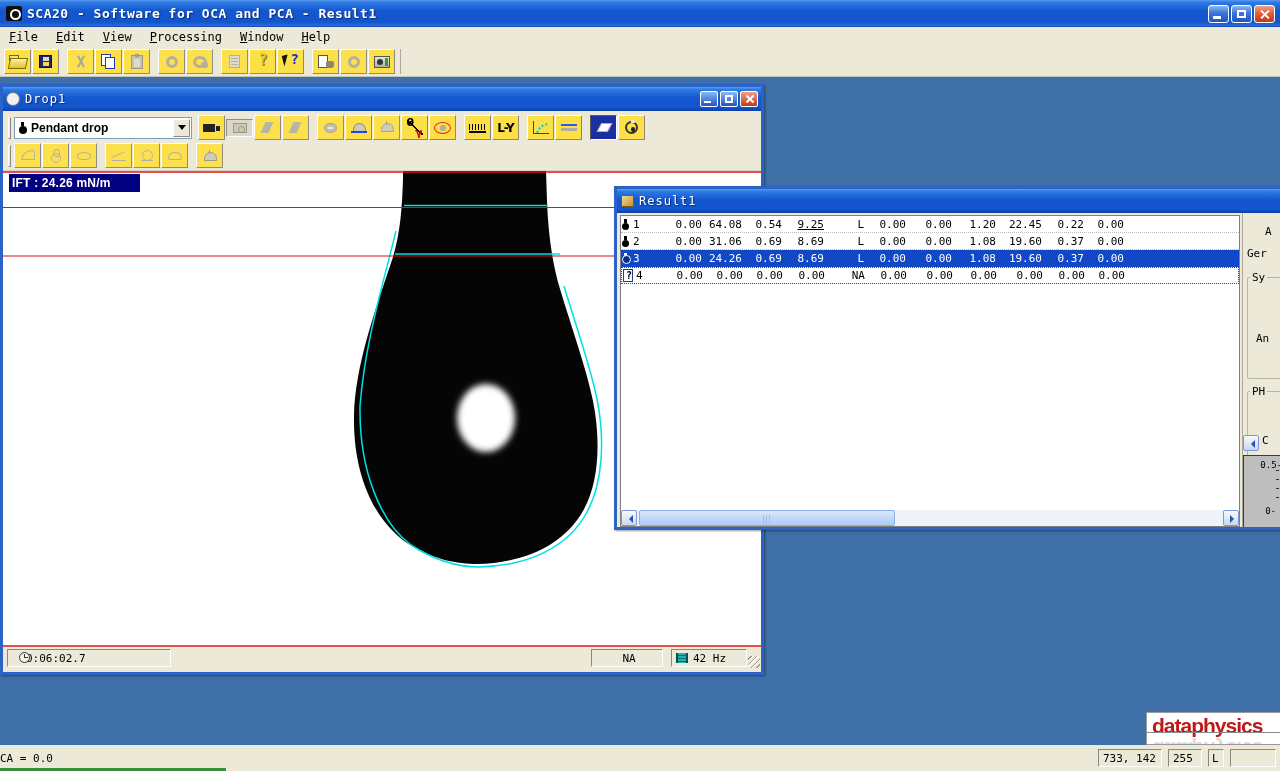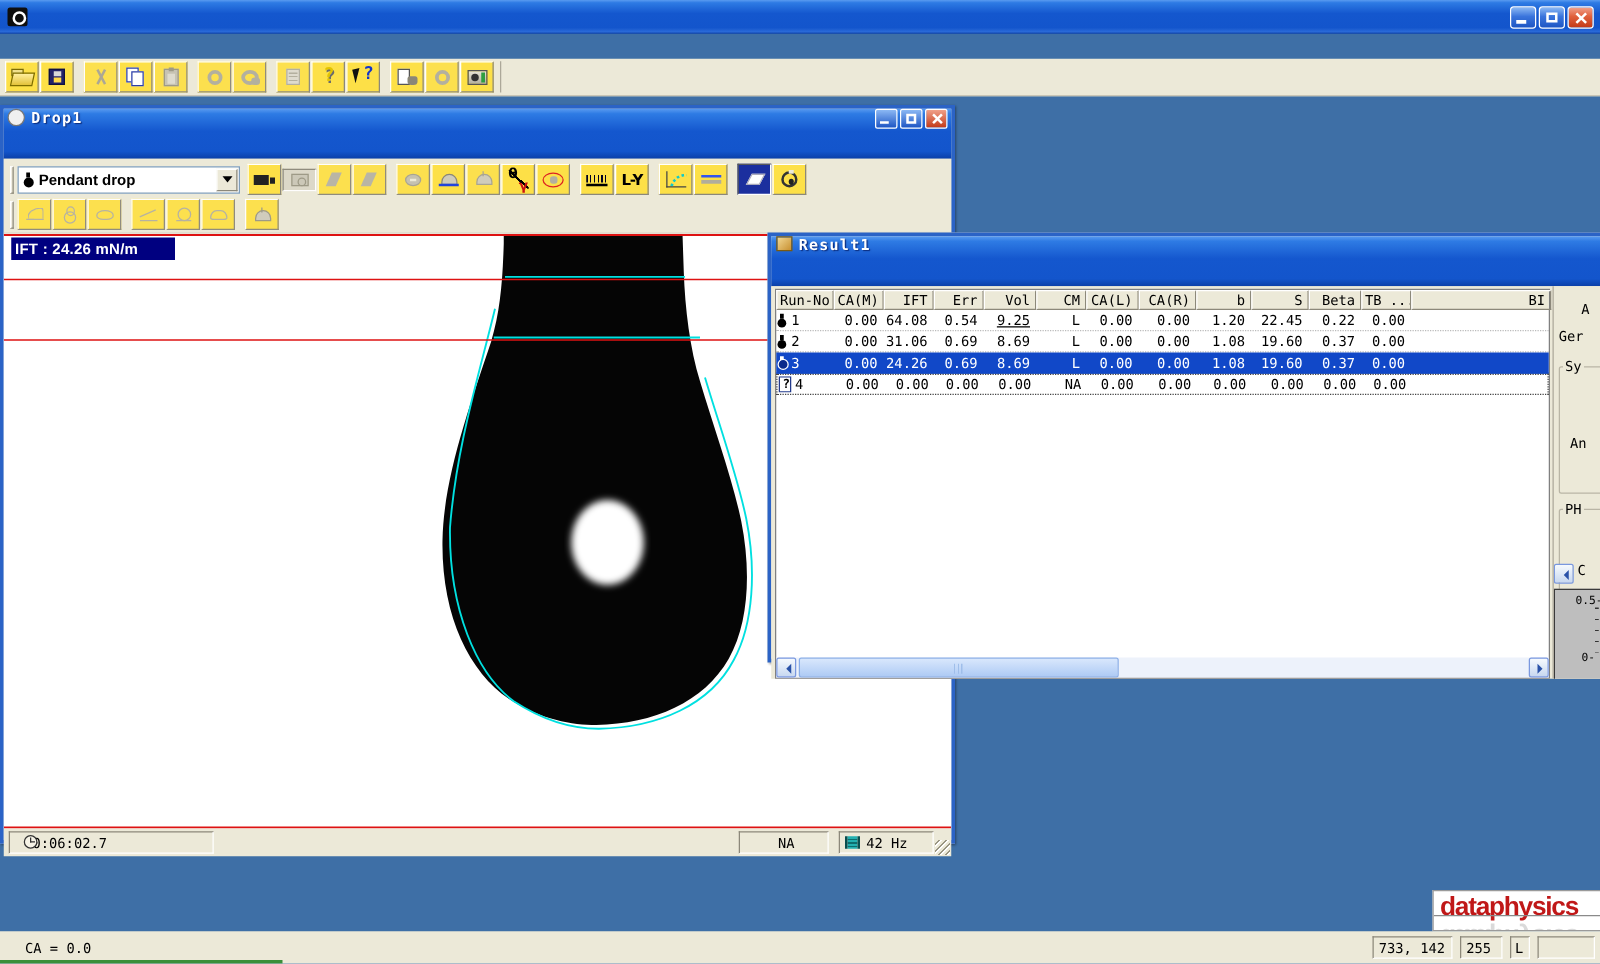--- a/index.html
+++ b/index.html
@@ -134,21 +134,21 @@
 
 .ic-clock{width:11px;height:11px;border:1px solid #333;border-radius:50%;background:#f6f3e6}
 .ic-clock::before{content:"";position:absolute;left:4px;top:1px;width:1px;height:4px;background:#333}
 .ic-clock::after{content:"";position:absolute;left:4px;top:4px;width:4px;height:1px;background:#333}
 .ic-info{font:bold 12px "DejaVu Serif",serif;color:#caa002}
 .ic-film{width:12px;height:10px;border-left:2px solid #0a4f4f;border-right:2px solid #0a4f4f;
  background:repeating-linear-gradient(180deg,#23b0b0 0 2px,#0e6e6e 2px 3px)}
 
 
 .childwin{position:absolute;background:#ECE9D8;border:3px solid #2B63C6;box-shadow:1px 1px 2px rgba(0,0,0,.4)}
-.child-titlebar{height:40px;display:flex;align-items:flex-start;color:#fff;font-weight:bold;font-size:12px;
+.child-titlebar{height:24px;display:flex;align-items:center;color:#fff;font-weight:normal;font-size:12px;
  background:linear-gradient(180deg,#5A9BF0 0%,#2E7BE4 10%,#1457CE 45%,#1355CC 85%,#0B3FA8 100%)}
 .child-titlebar .t{letter-spacing:1px;text-shadow:1px 1px 1px #0a2a7a}
 .cbtn{width:18px;height:16px;border:1px solid #fff;border-radius:2px;position:relative;background:linear-gradient(180deg,#8BB8F4,#1E56C4)}
 .cbtn.close{background:linear-gradient(180deg,#F0A089,#C33A18)}
 .cbtn .g-min{position:absolute;left:3px;bottom:3px;width:7px;height:2px;background:#fff}
 .cbtn .g-max{position:absolute;left:4px;top:3px;width:8px;height:8px;border:2px solid #fff}
 .cbtn .g-x1,.cbtn .g-x2{position:absolute;left:8px;top:2px;width:2px;height:10px;background:#fff}
 
 
 #drop1{left:0;top:84px;width:764px;height:591px}
@@ -210,50 +210,59 @@
 .r1-side .lblC{position:absolute;left:14px;top:36px}
 .mini-scroll{position:absolute;left:0;top:222px;width:40px;height:16px;display:flex}
 .mini-chart{position:absolute;left:0;top:242px;width:172px;height:76px;background:#BEBEBE;border:1px solid #3a3a3a;font-size:9px}
 .mini-chart .tick0{position:absolute;right:132px;top:4px}
 .mini-chart .tick1{position:absolute;right:138px;top:50px}
 .mini-chart .dashes{position:absolute;left:32px;top:14px;width:3px;height:36px;
  background:repeating-linear-gradient(180deg,#333 0 1px,transparent 1px 9px)}
 
 
 .main-statusbar{position:absolute;left:0;top:745px;width:1280px;height:26px;background:#ECE9D8;display:flex;align-items:center;font-size:11px}
-.ms-left{padding-left:20px;flex:1}
+.ms-left{padding-left:0;flex:1}
 .ms-panel{border:1px solid;border-color:#8c887a #fff #fff #8c887a;height:18px;padding:2px 4px 0 4px;margin-right:6px;white-space:nowrap}
 .ms-coords{width:64px}.ms-val{width:34px}.ms-mode{width:16px;padding-left:3px}.ms-empty{width:46px;margin-right:4px}
 .green-strip{position:absolute;left:0;top:768px;width:226px;height:3px;background:#3A8F3A}
 .logo{position:absolute;left:1146px;top:712px;width:157px;height:33px;background:#fff;border:1px solid #9a9a9a;overflow:hidden}
 .logo .txt{position:absolute;left:5px;top:1px;font:bold 21px "Liberation Sans",sans-serif;color:#C01818;letter-spacing:-1px}
 .logo .line{position:absolute;left:0;top:19px;width:100%;height:1px;background:#8a8a8a}
 .logo .refl{position:absolute;left:5px;top:24px;font:bold 21px "Liberation Sans",sans-serif;color:#b5b5b5;letter-spacing:-1px;transform:scaleY(-1);opacity:.5}
 </style>
 </head>
 <body>
 
 <div class="screen">
 
   <div class="main-titlebar">
     <span class="app-icon"></span>
+    <span class="main-title">SCA20 - Software for OCA and PCA - Result1</span>
     <span class="win-btns">
       <span class="xpbtn">
           <span class="g-min"></span>
         </span>
       <span class="xpbtn">
           <span class="g-max"></span>
         </span>
       <span class="xpbtn close">
           <span class="g-x1"></span>
           <span class="g-x2"></span>
         </span>
     </span>
   </div>
 
+  <div class="menubar" id="menubar">
+      <div class="menu-item">File</div>
+      <div class="menu-item">Edit</div>
+      <div class="menu-item">View</div>
+      <div class="menu-item">Processing</div>
+      <div class="menu-item">Window</div>
+      <div class="menu-item">Help</div>
+    </div>
 
   <div class="main-toolbar" id="main-toolbar">
       <span class="tb-btn">
         <span class="ic ic-open-folder"></span>
       </span>
       <span class="tb-btn">
         <span class="ic ic-save-floppy"></span>
       </span>
       <span class="tb-sep"></span>
       <span class="tb-btn disabled">
@@ -438,35 +447,20 @@
     </div>
   </div>
 
   <div class="childwin" id="result1">
     <div class="child-titlebar">
       <span class="ic" style="width:13px;height:12px;margin:0 5px 0 4px;background:linear-gradient(135deg,#f2d894,#c89030);border:1px solid #7a5a10"></span>
       <span class="t">Result1</span>
     </div>
     <div class="r1-content">
       <div class="r1-tablebox">
-        <div class="thead" id="tblhead">
-            <div class="th" style="width: 46px;">Run-No</div>
-            <div class="th" style="width: 40px;">CA(M)</div>
-            <div class="th" style="width: 40px;">IFT</div>
-            <div class="th" style="width: 40px;">Err</div>
-            <div class="th" style="width: 42px;">Vol</div>
-            <div class="th" style="width: 40px;">CM</div>
-            <div class="th" style="width: 42px;">CA(L)</div>
-            <div class="th" style="width: 46px;">CA(R)</div>
-            <div class="th" style="width: 44px;">b</div>
-            <div class="th" style="width: 46px;">S</div>
-            <div class="th" style="width: 42px;">Beta</div>
-            <div class="th" style="width: 40px;">TB ...</div>
-            <div class="th" style="width: 112px;">BI</div>
-          </div>
         <div id="tblbody">
             <div class="trow">
               <div class="td run" style="width: 46px;">
                 <span class="ic ic-row-pendant-drop"></span>
                 <span>1</span>
               </div>
               <div class="td" style="width: 40px;">0.00</div>
               <div class="td" style="width: 40px;">64.08</div>
               <div class="td" style="width: 40px;">0.54</div>
               <div class="td" style="width: 42px; text-decoration: underline;">9.25</div>

